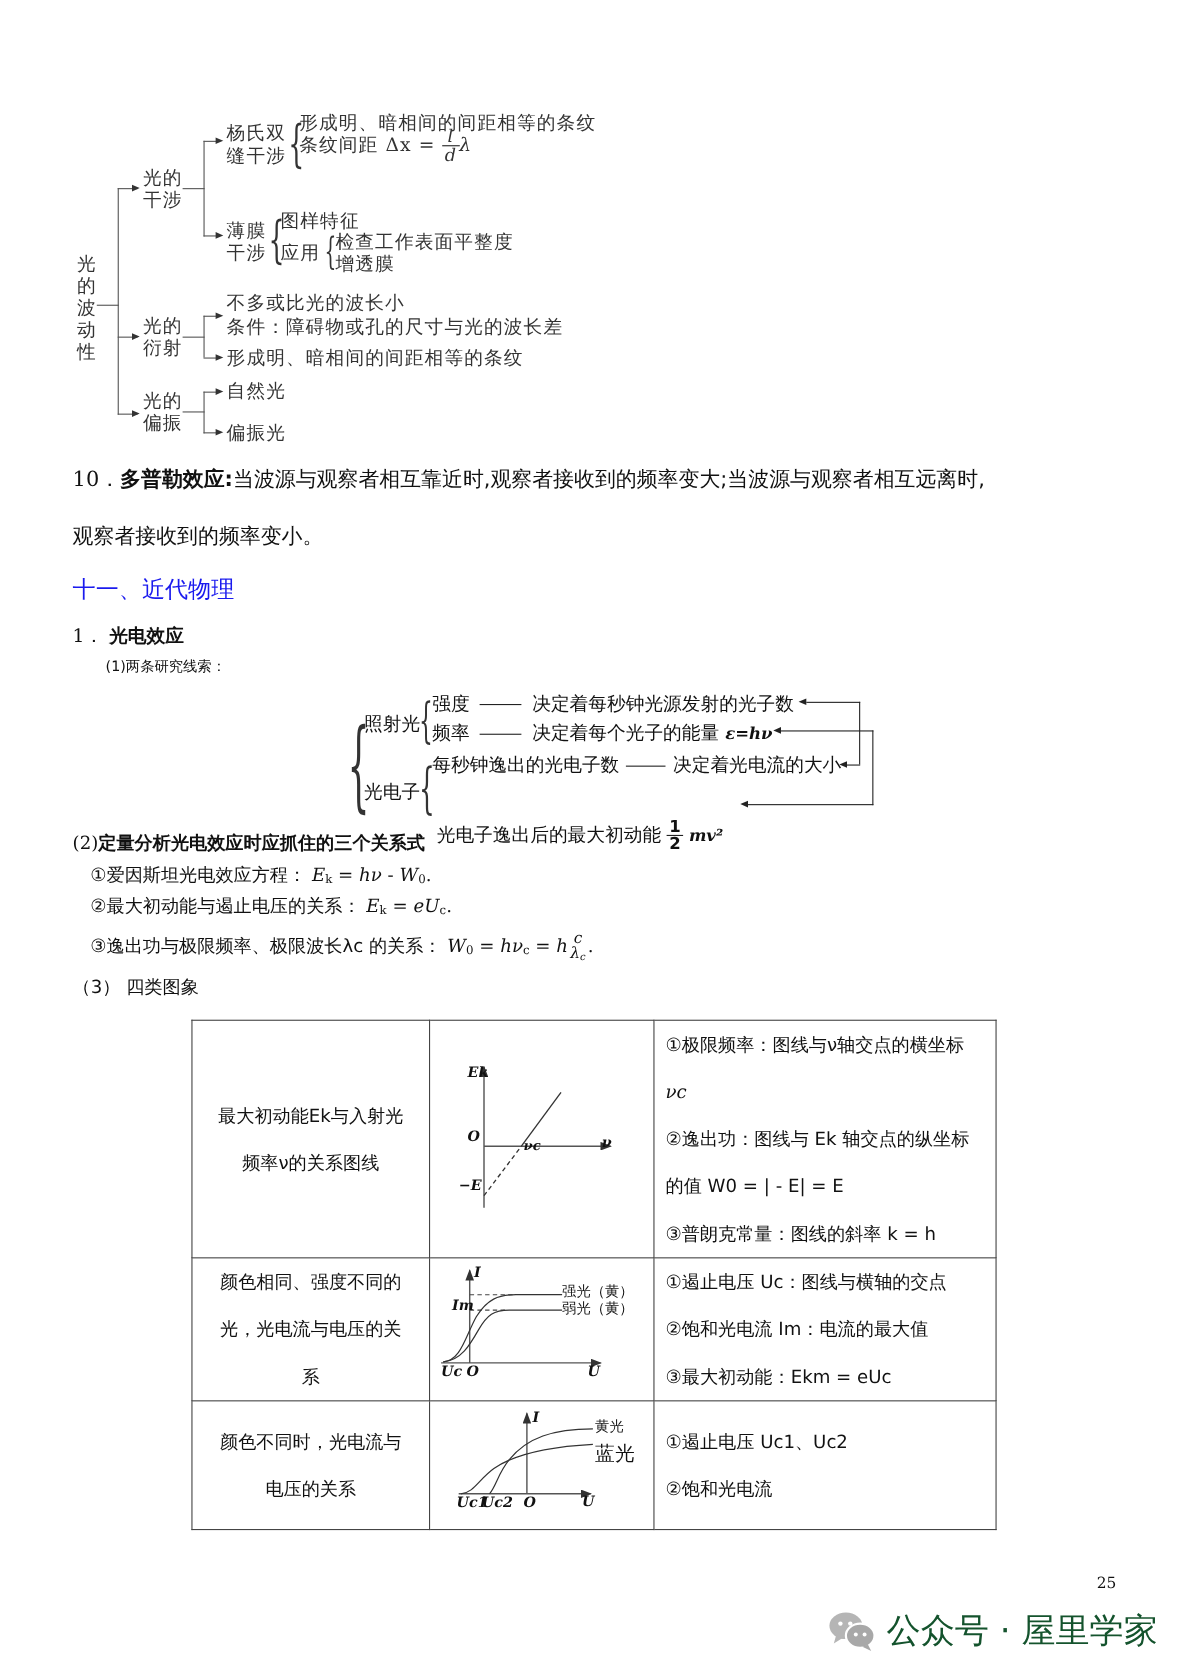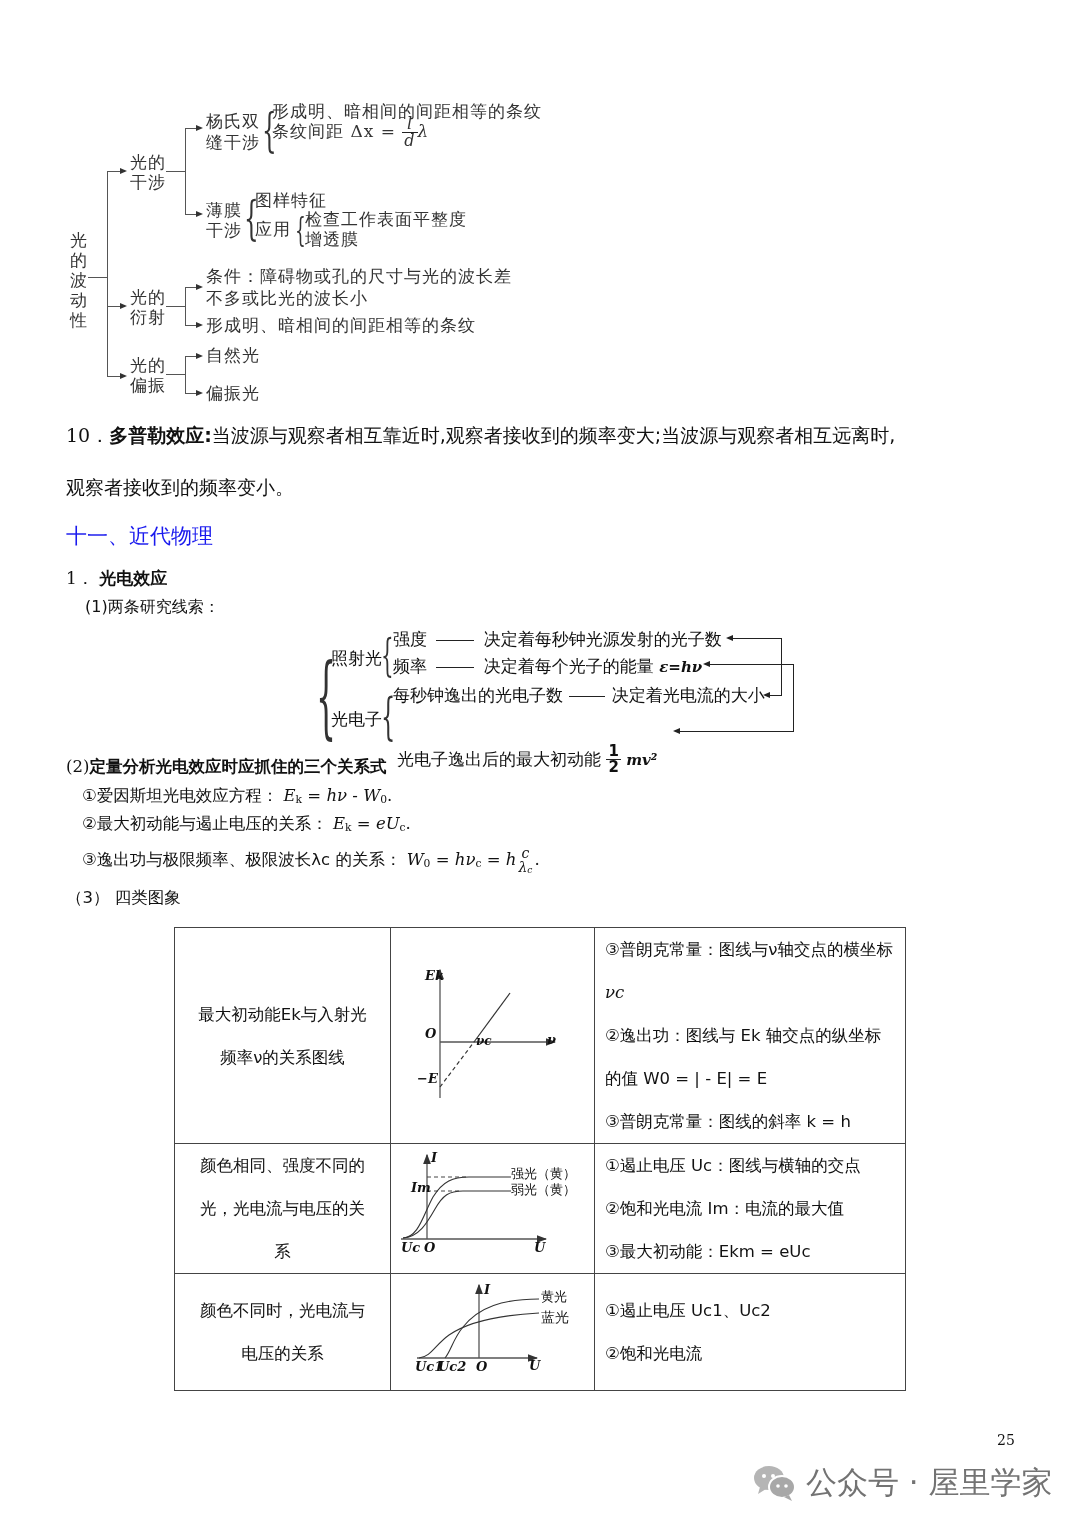--- a/index.html
+++ b/index.html
@@ -17,21 +17,21 @@
   sub { font-size:0.65em; vertical-align:-0.15em; }
   .frac { display:inline-block; vertical-align:middle; text-align:center; line-height:1; }
   .frac .num { display:block; border-bottom:1px solid #222; padding:0 2px; }
   .frac .den { display:block; padding:0 2px; }
   table.t { position:absolute; left:174px; top:927px; width:732px; border-collapse:collapse; font-size:16.5px; }
   table.t td { border:1.5px solid #444; vertical-align:middle; }
   .th { text-align:center; height:42px; font-size:16.5px; }
   .c1 { width:203px; text-align:center; line-height:43px; padding:0 6px; }
   .c2 { width:203px; padding:0; position:relative; }
   .c3 { padding:0 10px; line-height:43px; }
-  .wm { color:#737373; font-size:31px; }
+  .wm { color:#14532d; font-size:31px; }
 </style>
 </head>
 <body>
 
 <div>
 
   <div class="abs map" style="left:70px; top:230px; width:18px; white-space:normal; line-height:20px; font-size:17px;">光的波动性</div>
 
   <div class="line" style="left:88px; top:277px; width:20px; height:1px;"></div>
   <div class="line" style="left:107px; top:171px; width:1px; height:206px;"></div>
@@ -79,22 +79,22 @@
     <div>光的</div>
     <div>衍射</div>
   </div>
   <div class="line" style="left:166px; top:306px; width:20px; height:1px;"></div>
   <div class="line" style="left:185px; top:287px; width:1px; height:38px;"></div>
   <div class="line" style="left:185px; top:287px; width:13px; height:1px;"></div>
   <div class="arrow" style="left:196px; top:284px;"></div>
   <div class="line" style="left:185px; top:325px; width:13px; height:1px;"></div>
   <div class="arrow" style="left:196px; top:322px;"></div>
   <div class="abs map" style="left:206px; top:265px; line-height:22px;">
+    <div>不多或比光的波长小</div>
     <div>条件：障碍物或孔的尺寸与光的波长差</div>
-    <div>不多或比光的波长小</div>
   </div>
   <div class="abs map" style="left:206px; top:314px;">形成明、暗相间的间距相等的条纹</div>
 
   <div class="abs map" style="left:130px; top:355px; line-height:20px;">
     <div>光的</div>
     <div>偏振</div>
   </div>
   <div class="line" style="left:166px; top:374px; width:20px; height:1px;"></div>
   <div class="line" style="left:185px; top:356px; width:1px; height:38px;"></div>
   <div class="line" style="left:185px; top:356px; width:13px; height:1px;"></div>
@@ -108,21 +108,21 @@
 <div class="abs para" style="left:66px; top:423px;">
   <span class="serif">10．</span><span class="bold">多普勒效应:</span><span>当波源与观察者相互靠近时,观察者接收到的频率变大;当波源与观察者相互远离时,</span>
 </div>
 <div class="abs para" style="left:66px; top:475px;">观察者接收到的频率变小。</div>
 
 <div class="abs blue-h" style="left:66px; top:522px;">十一、近代物理</div>
 
 <div class="abs" style="left:66px; top:567px; font-size:17px;">
   <span class="serif">1．</span>&nbsp;<span class="bold">光电效应</span>
 </div>
-<div class="abs" style="left:85px; top:597px; font-size:16px;">(1)两条研究线索：</div>
+<div class="abs" style="left:96px; top:597px; font-size:13px;">(1)两条研究线索：</div>
 
 <div>
   <div class="brace" style="left:316px; top:646px; font-size:90px; line-height:100px; transform:scaleX(0.35);">{</div>
   <div class="abs" style="left:331px; top:647px; font-size:17px;">照射光</div>
   <div class="brace" style="left:381px; top:628px; font-size:44px; line-height:56px; transform:scaleX(0.45);">{</div>
   <div class="abs" style="left:393px; top:628px; font-size:17px;">
     <span>强度</span>
     <span style="display:inline-block; width:38px; border-top:1px solid #222; vertical-align:middle; margin:0 4px;"></span>
     <span>决定着每秒钟光源发射的光子数</span>
   </div>
@@ -194,21 +194,21 @@
         <line x1="83" y1="106" x2="119" y2="57" stroke="#333" stroke-width="1.2"></line>
         <line x1="49" y1="151" x2="83" y2="106" stroke="#333" stroke-width="1.2" stroke-dasharray="4,3"></line>
       </svg>
       <span class="abs ital" style="left:34px; top:40px; font-size:13px; font-weight:bold;">Ek</span>
       <span class="abs ital" style="left:34px; top:98px; font-size:13px; font-weight:bold;">O</span>
       <span class="abs ital" style="left:156px; top:104px; font-size:13px; font-weight:bold;">ν</span>
       <span class="abs ital" style="left:85px; top:106px; font-size:12px; font-weight:bold;">νc</span>
       <span class="abs ital" style="left:26px; top:143px; font-size:13px; font-weight:bold;">−E</span>
     </td>
     <td class="c3">
-      <div>③普朗克常量：图线与ν轴交点的横坐标</div>
+      <div>①极限频率：图线与ν轴交点的横坐标</div>
       <div class="ital">νc</div>
       <div>②逸出功：图线与 Ek 轴交点的纵坐标</div>
       <div>的值 W0 = | - E| = E</div>
       <div>③普朗克常量：图线的斜率 k = h</div>
     </td>
   </tr>
 
   <tr style="height:130px;">
     <td class="c1">
       <div>颜色相同、强度不同的</div>
@@ -260,21 +260,21 @@
         <line x1="26" y1="83" x2="146" y2="83" stroke="#555" stroke-width="1.3" marker-end="url(#ah3)"></line>
         <path d="M28,83 C40,82 44,70 58,60 C78,46 110,40 148,38" fill="none" stroke="#333" stroke-width="1.1"></path>
         <path d="M54,83 C60,76 62,64 72,52 C88,32 112,24 148,24" fill="none" stroke="#333" stroke-width="1.1"></path>
       </svg>
       <span class="abs ital" style="left:93px; top:8px; font-size:13px; font-weight:bold;">I</span>
       <span class="abs ital" style="left:24px; top:85px; font-size:13px; font-weight:bold;">Uc1</span>
       <span class="abs ital" style="left:47px; top:85px; font-size:13px; font-weight:bold;">Uc2</span>
       <span class="abs ital" style="left:85px; top:85px; font-size:13px; font-weight:bold;">O</span>
       <span class="abs ital" style="left:138px; top:84px; font-size:13px; font-weight:bold;">U</span>
       <span class="abs" style="left:150px; top:14px; font-size:13px; font-family:'DejaVu Serif',serif;">黄光</span>
-      <span class="abs" style="left:150px; top:35px; font-size:14px; font-family:'DejaVu Serif',serif;">蓝光</span>
+      <span class="abs" style="left:150px; top:35px; font-size:18px; font-family:'DejaVu Serif',serif;">蓝光</span>
     </td>
     <td class="c3">
       <div>①遏止电压 Uc1、Uc2</div>
       <div>②饱和光电流</div>
     </td>
   </tr>
 </tbody>
   </table>
 
 <div class="abs serif" style="left:997px; top:1432px; font-size:14px;">25</div>

